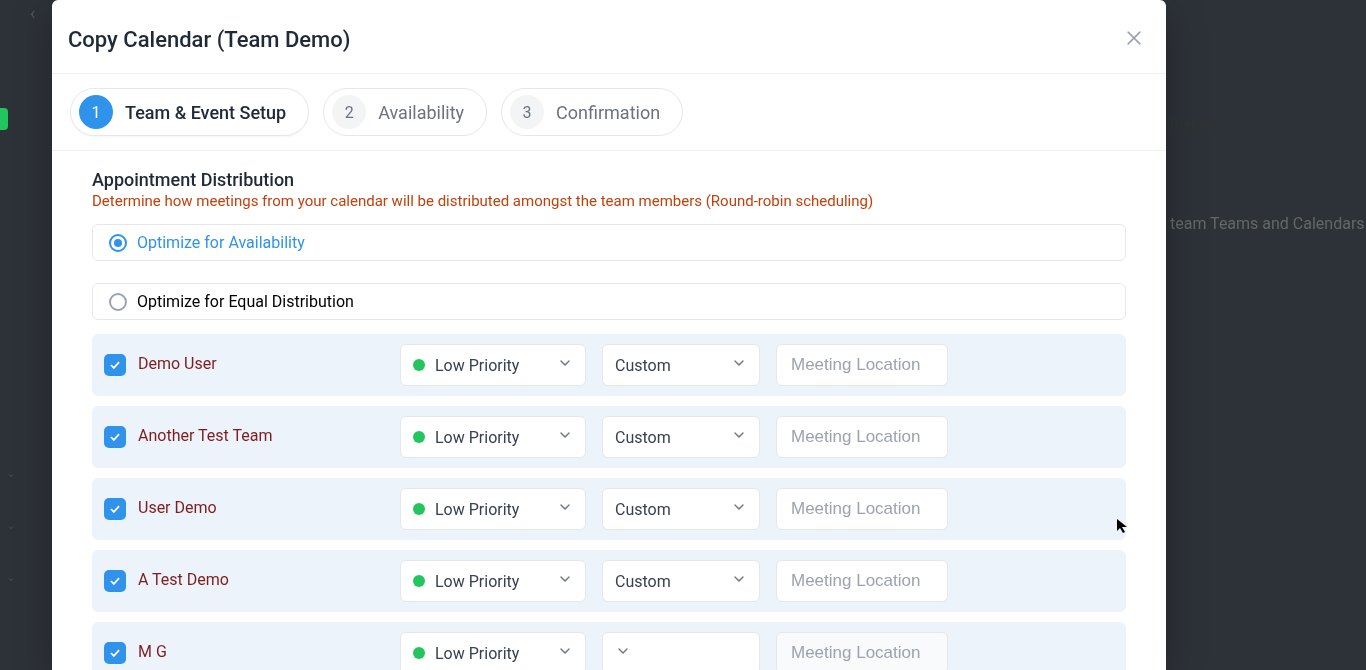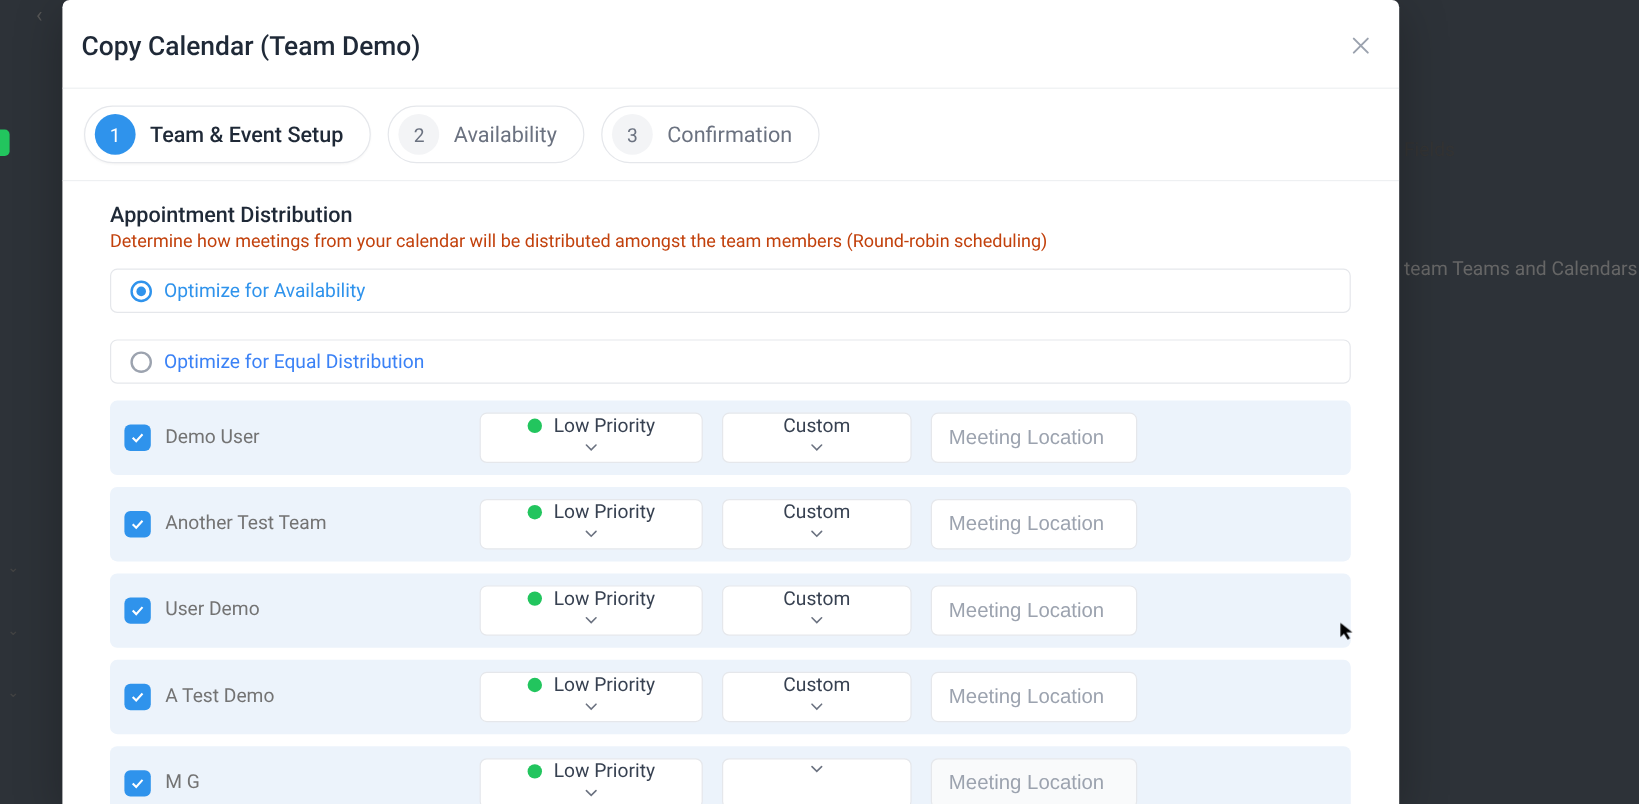--- a/index.html
+++ b/index.html
@@ -166,21 +166,21 @@
     border-radius: 50%;
     display: flex; align-items: center; justify-content: center;
   }
   .radio-card.selected .radio-outer { border-color: #2f93ec; }
   .radio-inner {
     width: 8px; height: 8px; border-radius: 50%;
     background: #2f93ec; display: none;
   }
   .radio-card.selected .radio-inner { display: block; }
   .radio-card.selected .radio-label { color: #2f93ec; }
-  .radio-label { font-size: 16px; color: #3b82f6; }
+  .radio-label { font-size: 16px; color: #000000; }
 
   .member-row {
     background: #ecf3fb;
     border-radius: 6px;
     padding: 10px 12px;
     display: flex;
     align-items: center;
     gap: 16px;
     margin-bottom: 10px;
   }
@@ -191,35 +191,34 @@
     width: 280px;
   }
   .chk {
     width: 22px; height: 22px;
     border-radius: 5px;
     background: #2f93ec;
     display: flex; align-items: center; justify-content: center;
     flex-shrink: 0;
   }
   .chk svg { width: 14px; height: 14px; stroke: #fff; stroke-width: 3; fill: none; }
-  .member-name { font-size: 16px; color: #737373; align-self: flex-start; margin-top: 0; }
+  .member-name { font-size: 16px; color: #7f1d1d; align-self: flex-start; margin-top: 0; }
 
   .dropdown {
     background: #fff;
     border: 1px solid #e5e7eb;
     border-radius: 6px;
     height: 42px;
     display: flex;
     align-items: center;
     justify-content: space-between;
     padding: 0 12px;
     cursor: pointer;
     font-size: 16px;
     color: #374151;
-    flex-direction: column;
   }
   .dd-priority { width: 186px; }
   .dd-priority .dd-inner { display: flex; align-items: center; gap: 10px; }
   .status-dot { width: 12px; height: 12px; border-radius: 50%; background: #22c55e; }
   .dd-type { width: 158px; }
   .chev { color: #6b7280; }
   .chev svg { width: 16px; height: 16px; }
 
   .loc-input {
     background: #fff;

